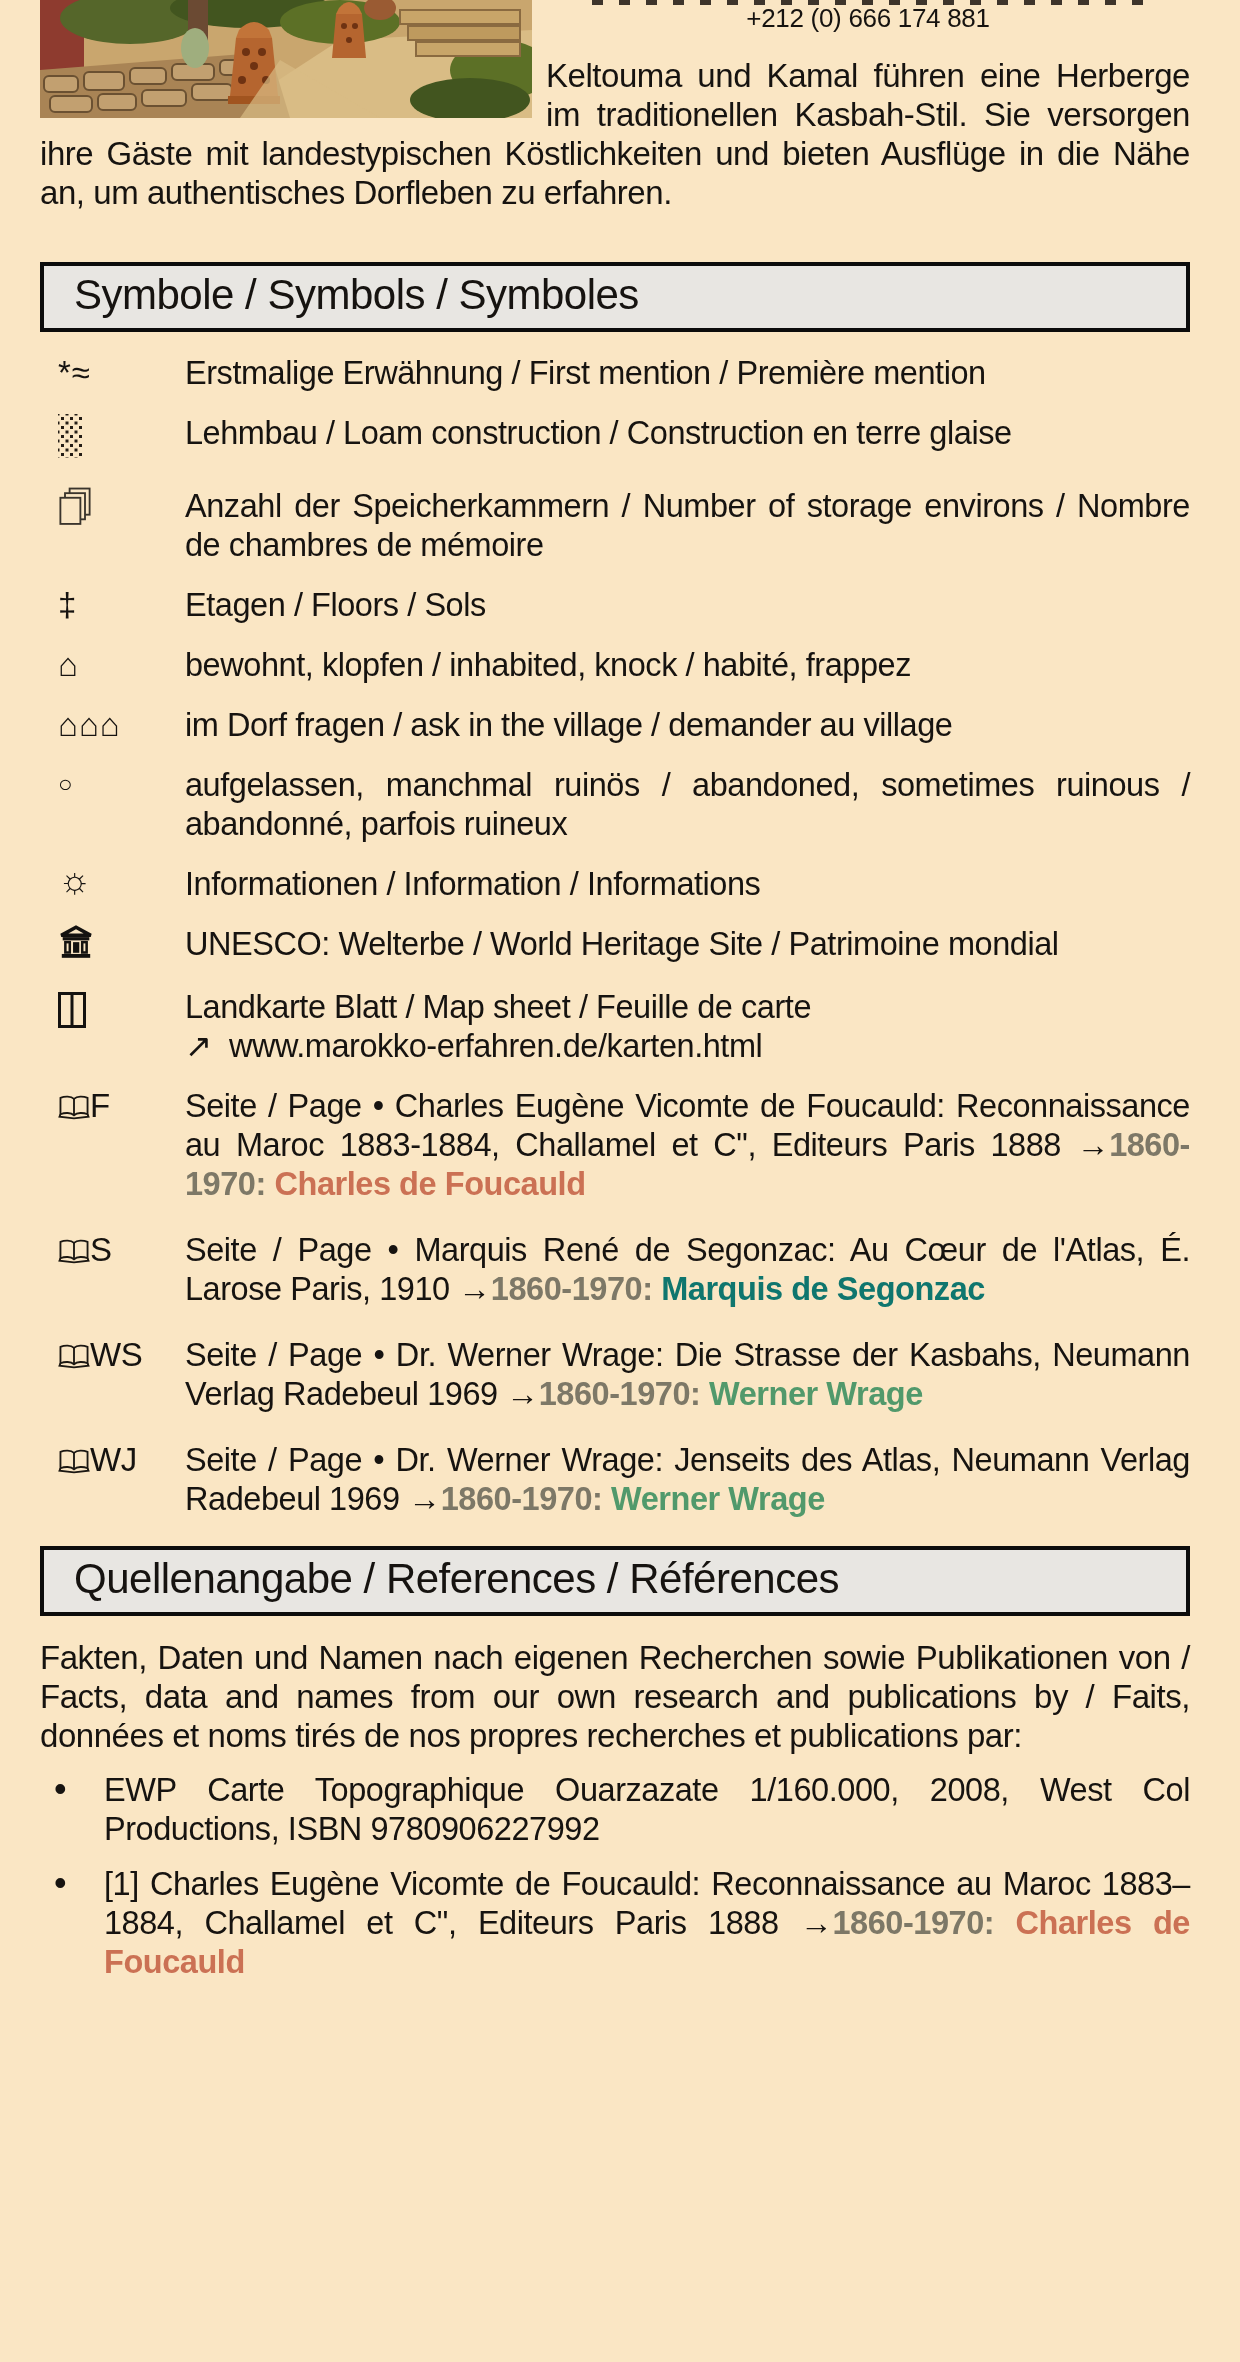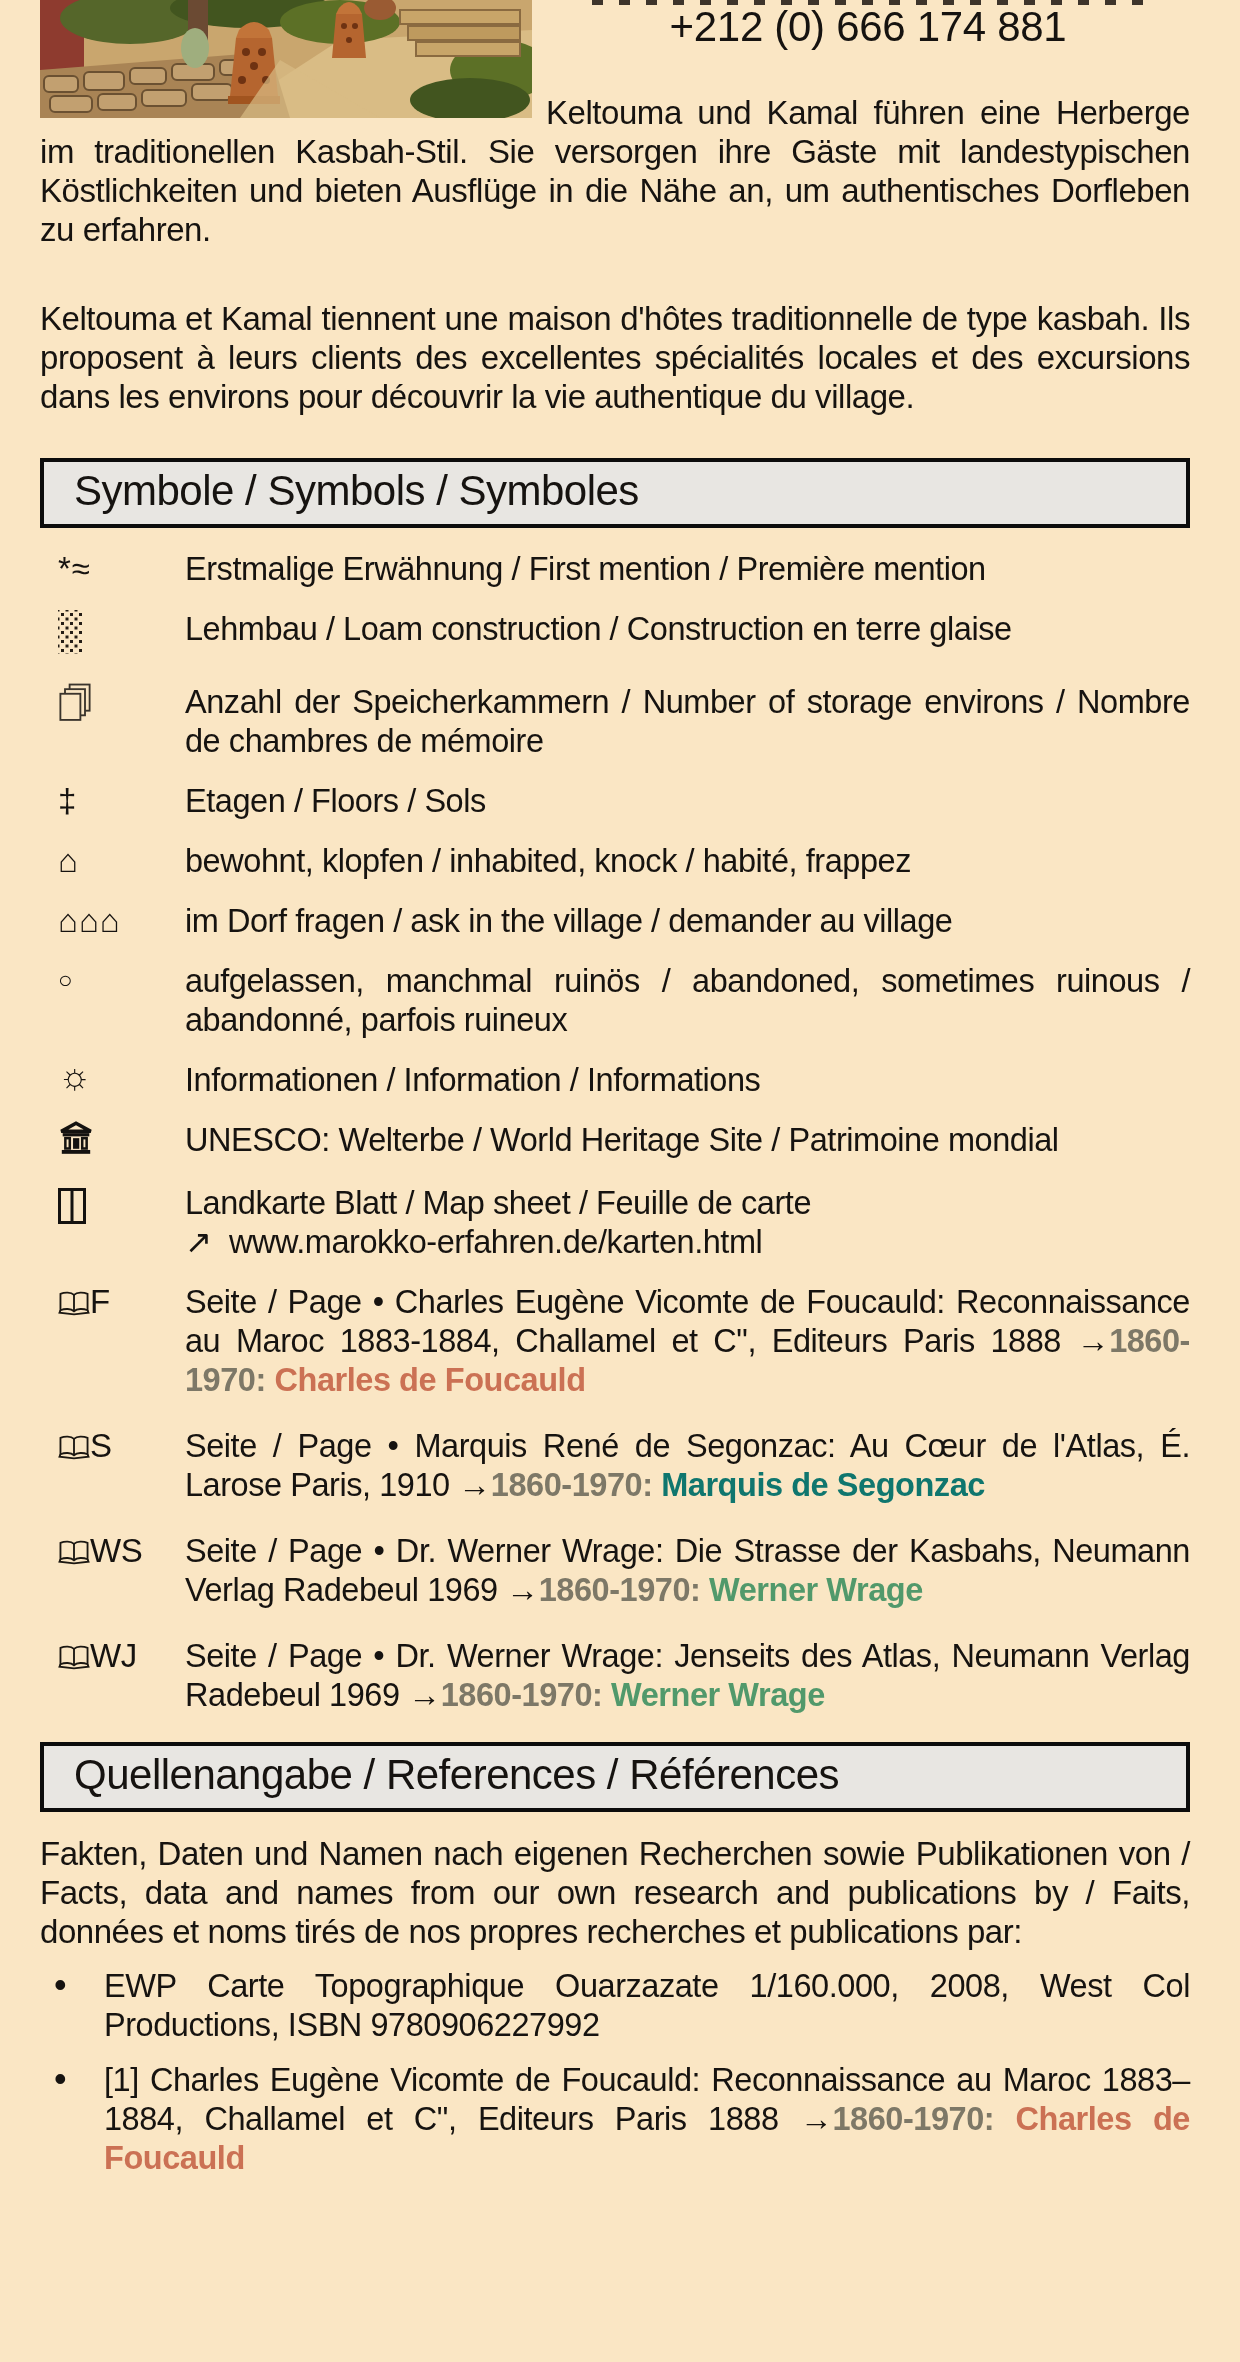--- a/index.html
+++ b/index.html
@@ -12,22 +12,22 @@
     position:absolute;top:0;left:592px;width:556px;height:5px;
     background:repeating-linear-gradient(90deg,#1c1510 0 11px,transparent 11px 27px);
     opacity:.85;
   }
   .content{padding:0 50px 0 40px;}
   .photo{
     float:left;width:492px;height:118px;margin:0 14px 6px 0;
     overflow:hidden;background:#C9A66E;
   }
   .phone{
-    font-size:42px;letter-spacing:-0.3px;text-align:center;
-    padding-top:3px;margin-bottom:42px;
+    font-size:26px;letter-spacing:-0.3px;text-align:center;
+    padding-top:3px;margin-bottom:22px;
   }
   .par{
     font-size:33px;line-height:39px;letter-spacing:-0.45px;
     text-align:justify;margin:0 0 50px 0;
   }
   .par.fr{margin-bottom:42px;}
   .header-box{
     border:4px solid #0C0C0C;background:#E8E6E2;
     font-size:42px;letter-spacing:-0.5px;
     padding:5px 30px 9px;margin:0 0 22px;
@@ -139,21 +139,20 @@
       </g>
       <path d="M240 60 L340 118 L200 118 Z" fill="#D9BC85" opacity="0.7"></path>
     </svg>
   </div>
 
   <div class="phone">+212 (0) 666 174 881</div>
 
   <p class="par">Keltouma und Kamal führen eine Herberge im traditionellen Kasbah-Stil. Sie versorgen ihre Gäste mit landestypischen Köstlichkeiten und bieten Ausflüge in die Nähe an, um authentisches Dorfleben zu erfahren.</p>
 
 
-  <p class="par fr">Keltouma et Kamal tiennent une maison d'hôtes traditionnelle de type kasbah. Ils proposent à leurs clients des excellentes spécialités locales et des excursions dans les environs pour découvrir la vie authentique du village.</p>
 
   <div class="header-box">Symbole / Symbols / Symboles</div>
 
   <div class="symrow">
     <div class="symcol glyph">*≈</div>
     <div class="symtext">Erstmalige Erwähnung / First mention / Première mention</div>
   </div>
 
 
   <div class="symrow">

